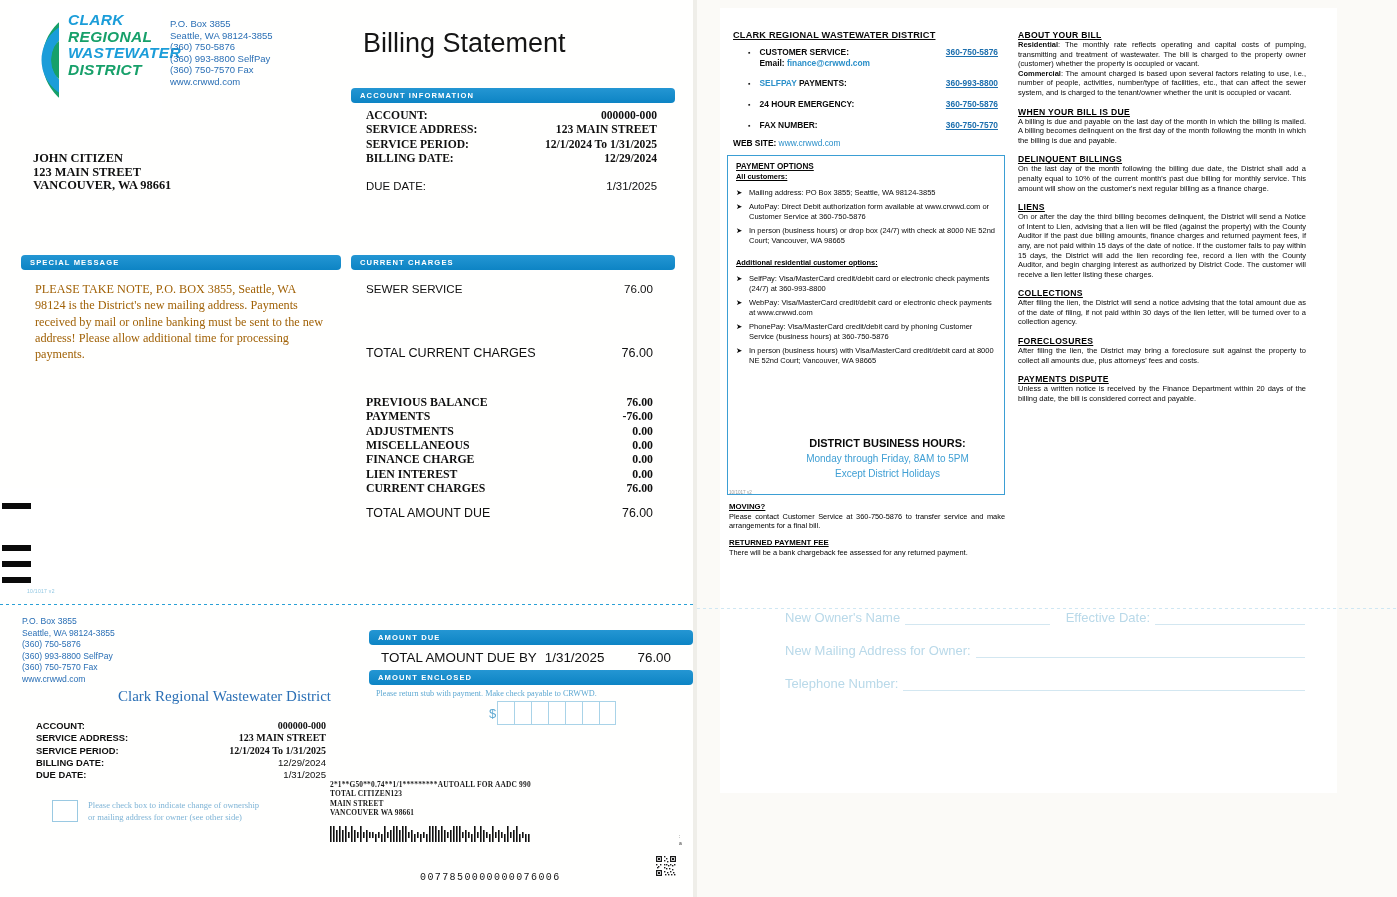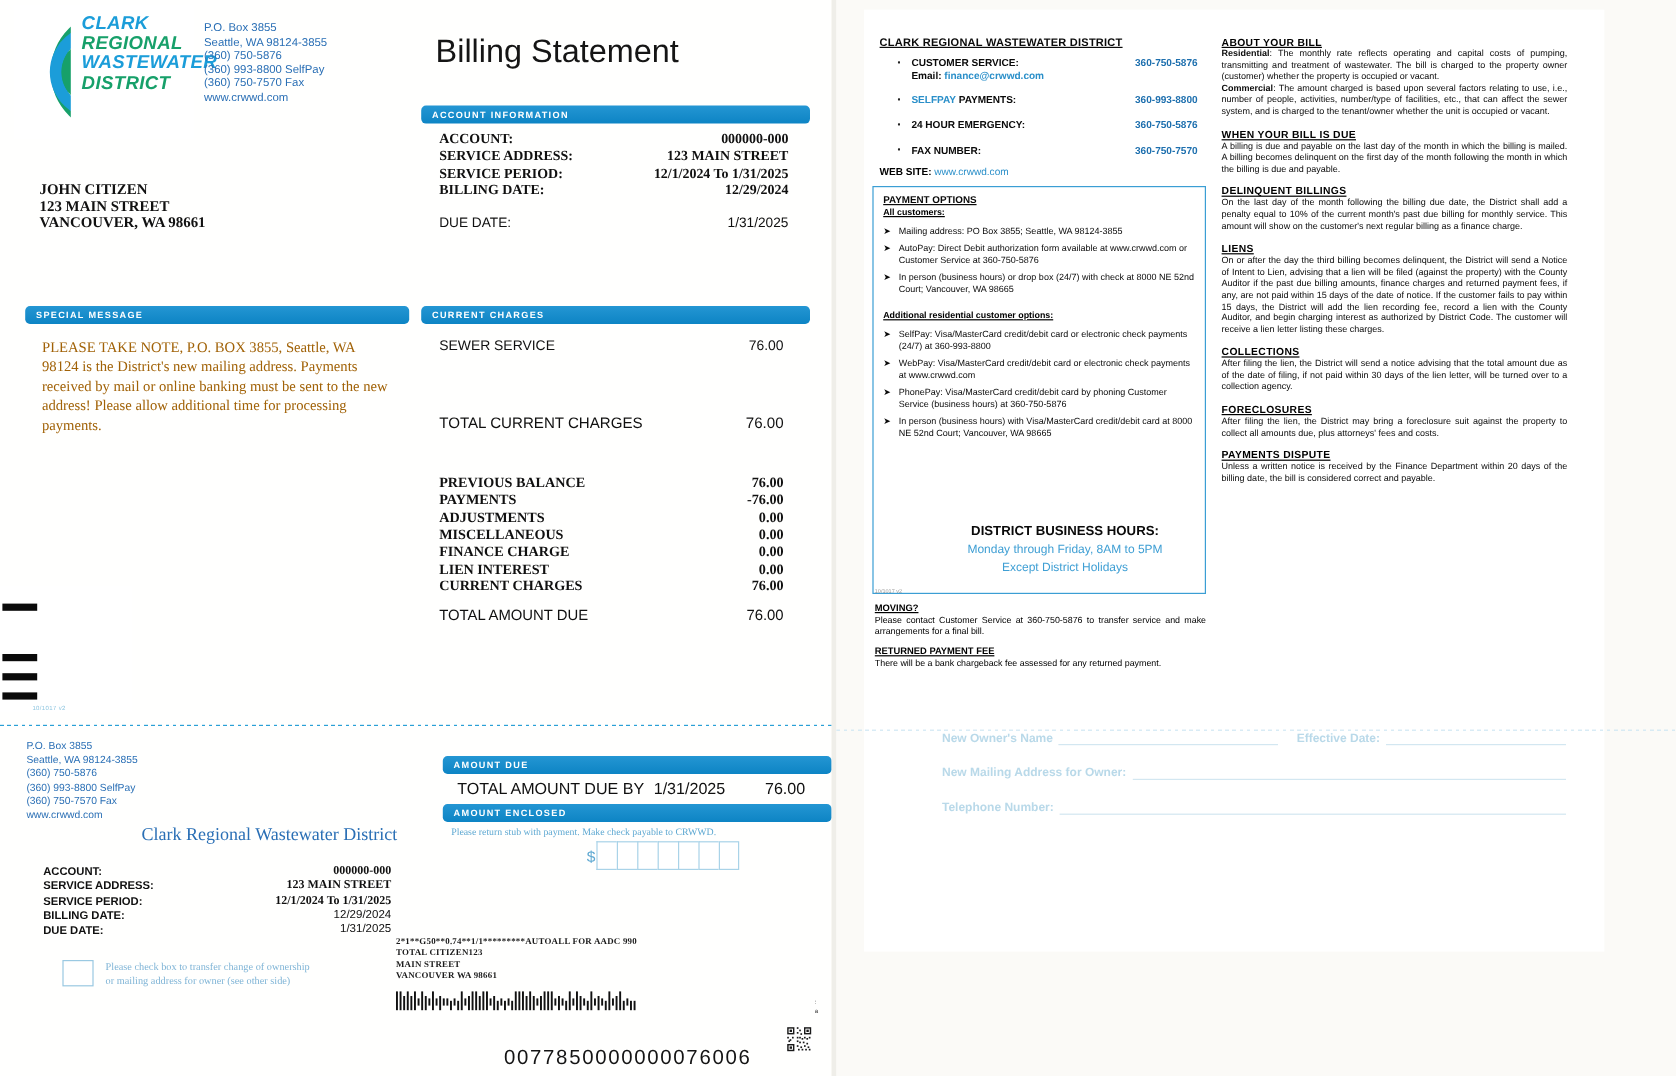--- a/index.html
+++ b/index.html
@@ -200,41 +200,41 @@
     position:absolute; left:330px; top:780px;
     font-family:"Liberation Serif", serif;
     font-size:7.4px; line-height:9.4px; color:#1a1a1a; font-weight:600;
     letter-spacing:0.2px;
   }
   #barcode {
     position:absolute; left:330px; top:826px; width:225px; height:16px;
   }
   #ocrline {
     position:absolute; left:420px; top:872px;
-    font-family:Liberation Sans, sans-serif;
-    font-size:17px; letter-spacing:1.4px; color:#141414;
+    font-family:Liberation Mono, monospace;
+    font-size:10px; letter-spacing:1.4px; color:#141414;
   }
   #qr { position:absolute; left:655px; top:855px; width:22px; height:22px; }
   #qr-side { position:absolute; left:679px; top:833px; font-size:5px; color:#333; line-height:7px;}
 
   
   #r-title {
     position:absolute; left:733px; top:30px;
     font-size:9.2px; font-weight:bold; color:#0a0a0a;
     text-decoration:underline; letter-spacing:0.2px;
     font-family:"Liberation Sans", sans-serif;
   }
   #r-contacts { position:absolute; left:748px; top:47px; width:250px; }
   .rc-row { display:flex; margin-bottom:7px; font-size:8.4px; font-family:"Liberation Sans", sans-serif;}
   .rc-row .bullet { color:#222; margin-right:9px; font-size:7px; line-height:11px; }
   .rc-row .body { flex:1; font-weight:bold; color:#0a0a0a; line-height:10.5px;}
   .rc-row .body .email { font-weight:bold; }
   .rc-row .body .email .addr { color:#2a8fc9; font-weight:bold; }
   .rc-row .body .self { color:#2a8fc9; }
-  .rc-row .num { color:#1d6fae; font-weight:bold; width:84px; text-align:right; }
+  .rc-row .num { color:#1d6fae; font-weight:bold; width:84px; text-align:right;text-decoration:underline; }
   #r-website {
     position:absolute; left:733px; top:138px; font-size:8.4px; font-weight:bold;
     font-family:"Liberation Sans", sans-serif;
   }
   #r-website .u { color:#2a8fc9; font-weight:normal; }
 
   #pay-box {
     position:absolute; left:727px; top:155px; width:278px; height:340px;
     border:1px solid #3b9ed4; background:#ffffff;
     padding:6px 8px 0 8px;
@@ -279,21 +279,21 @@
   }
   #about-col p {
     margin:0 0 0 0; font-size:7.5px; line-height:9.6px; text-align:justify; color:#0a0a0a;
   }
   #about-col .sec { margin-bottom:9px; }
   #about-col b { font-weight:bold; }
 
   
   #owner-form { position:absolute; left:785px; top:610px; width:520px;
                 font-family:"Liberation Sans", sans-serif;}
-  .of-row { display:flex; align-items:flex-end; margin-bottom:18px; font-size:10px; color:#b9d9e9;font-weight:bold;}
+  .of-row { display:flex; align-items:flex-end; margin-bottom:18px; font-size:13px; color:#b9d9e9;}
   .of-row .lab { flex:none; }
   .of-row .rule { flex:1; border-bottom:1px solid #d3e7f1; margin-left:5px; height:9px; }
   .of-row .lab2 { flex:none; margin-left:16px; }
   .of-row .rule2 { width:150px; border-bottom:1px solid #d3e7f1; margin-left:5px; height:9px; }
 </style>
 </head>
 <body>
 
 <div id="page-left">
 
@@ -451,21 +451,21 @@
     </div>
     <div class="kv plain">
       <span class="k">DUE DATE:</span>
       <span class="v">1/31/2025</span>
     </div>
   </div>
 
   <div id="chgbox-wrap">
     <div id="chgbox"></div>
     <div id="chgbox-label">
-      <div>Please check box to transfer change of ownership</div>
+      <div>Please check box to indicate change of ownership</div>
       <div>or mailing address for owner (see other side)</div>
     </div>
   </div>
 
   <div id="amt-panel">
     <div class="banner">AMOUNT  DUE</div>
     <div id="amt-total">
       <span class="lbl">TOTAL AMOUNT DUE BY</span>
       <span class="date">1/31/2025</span>
       <span class="val">76.00</span>

